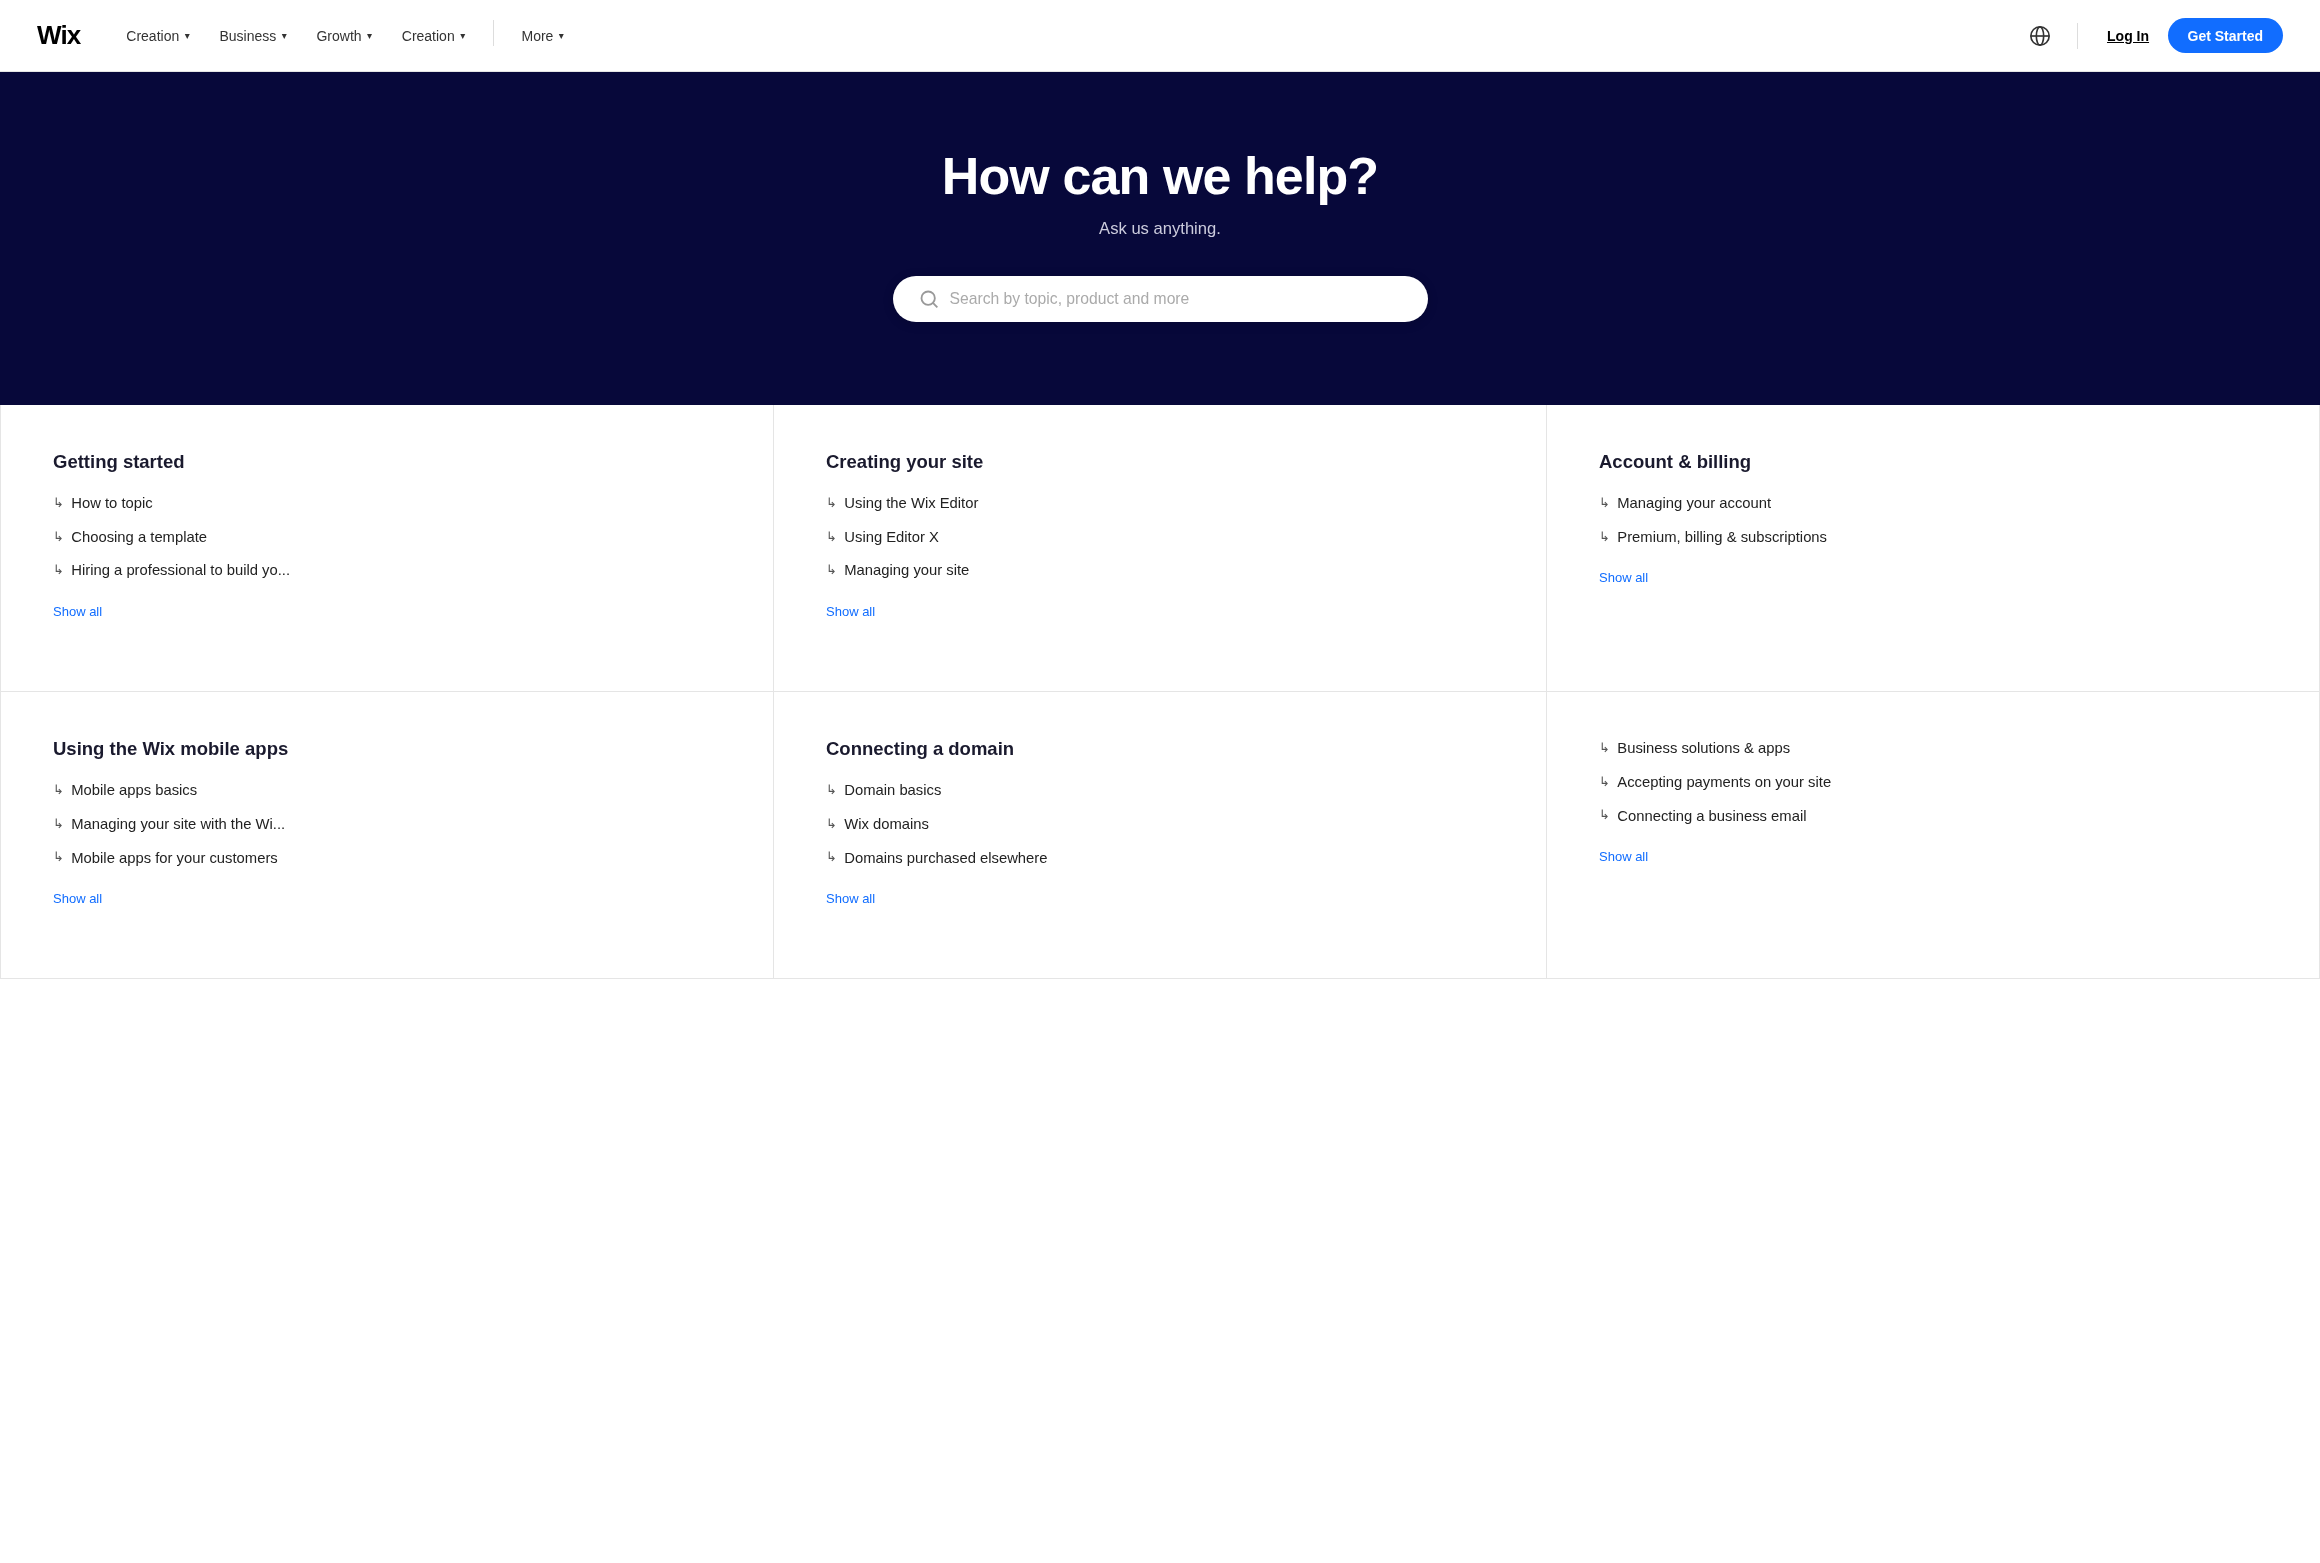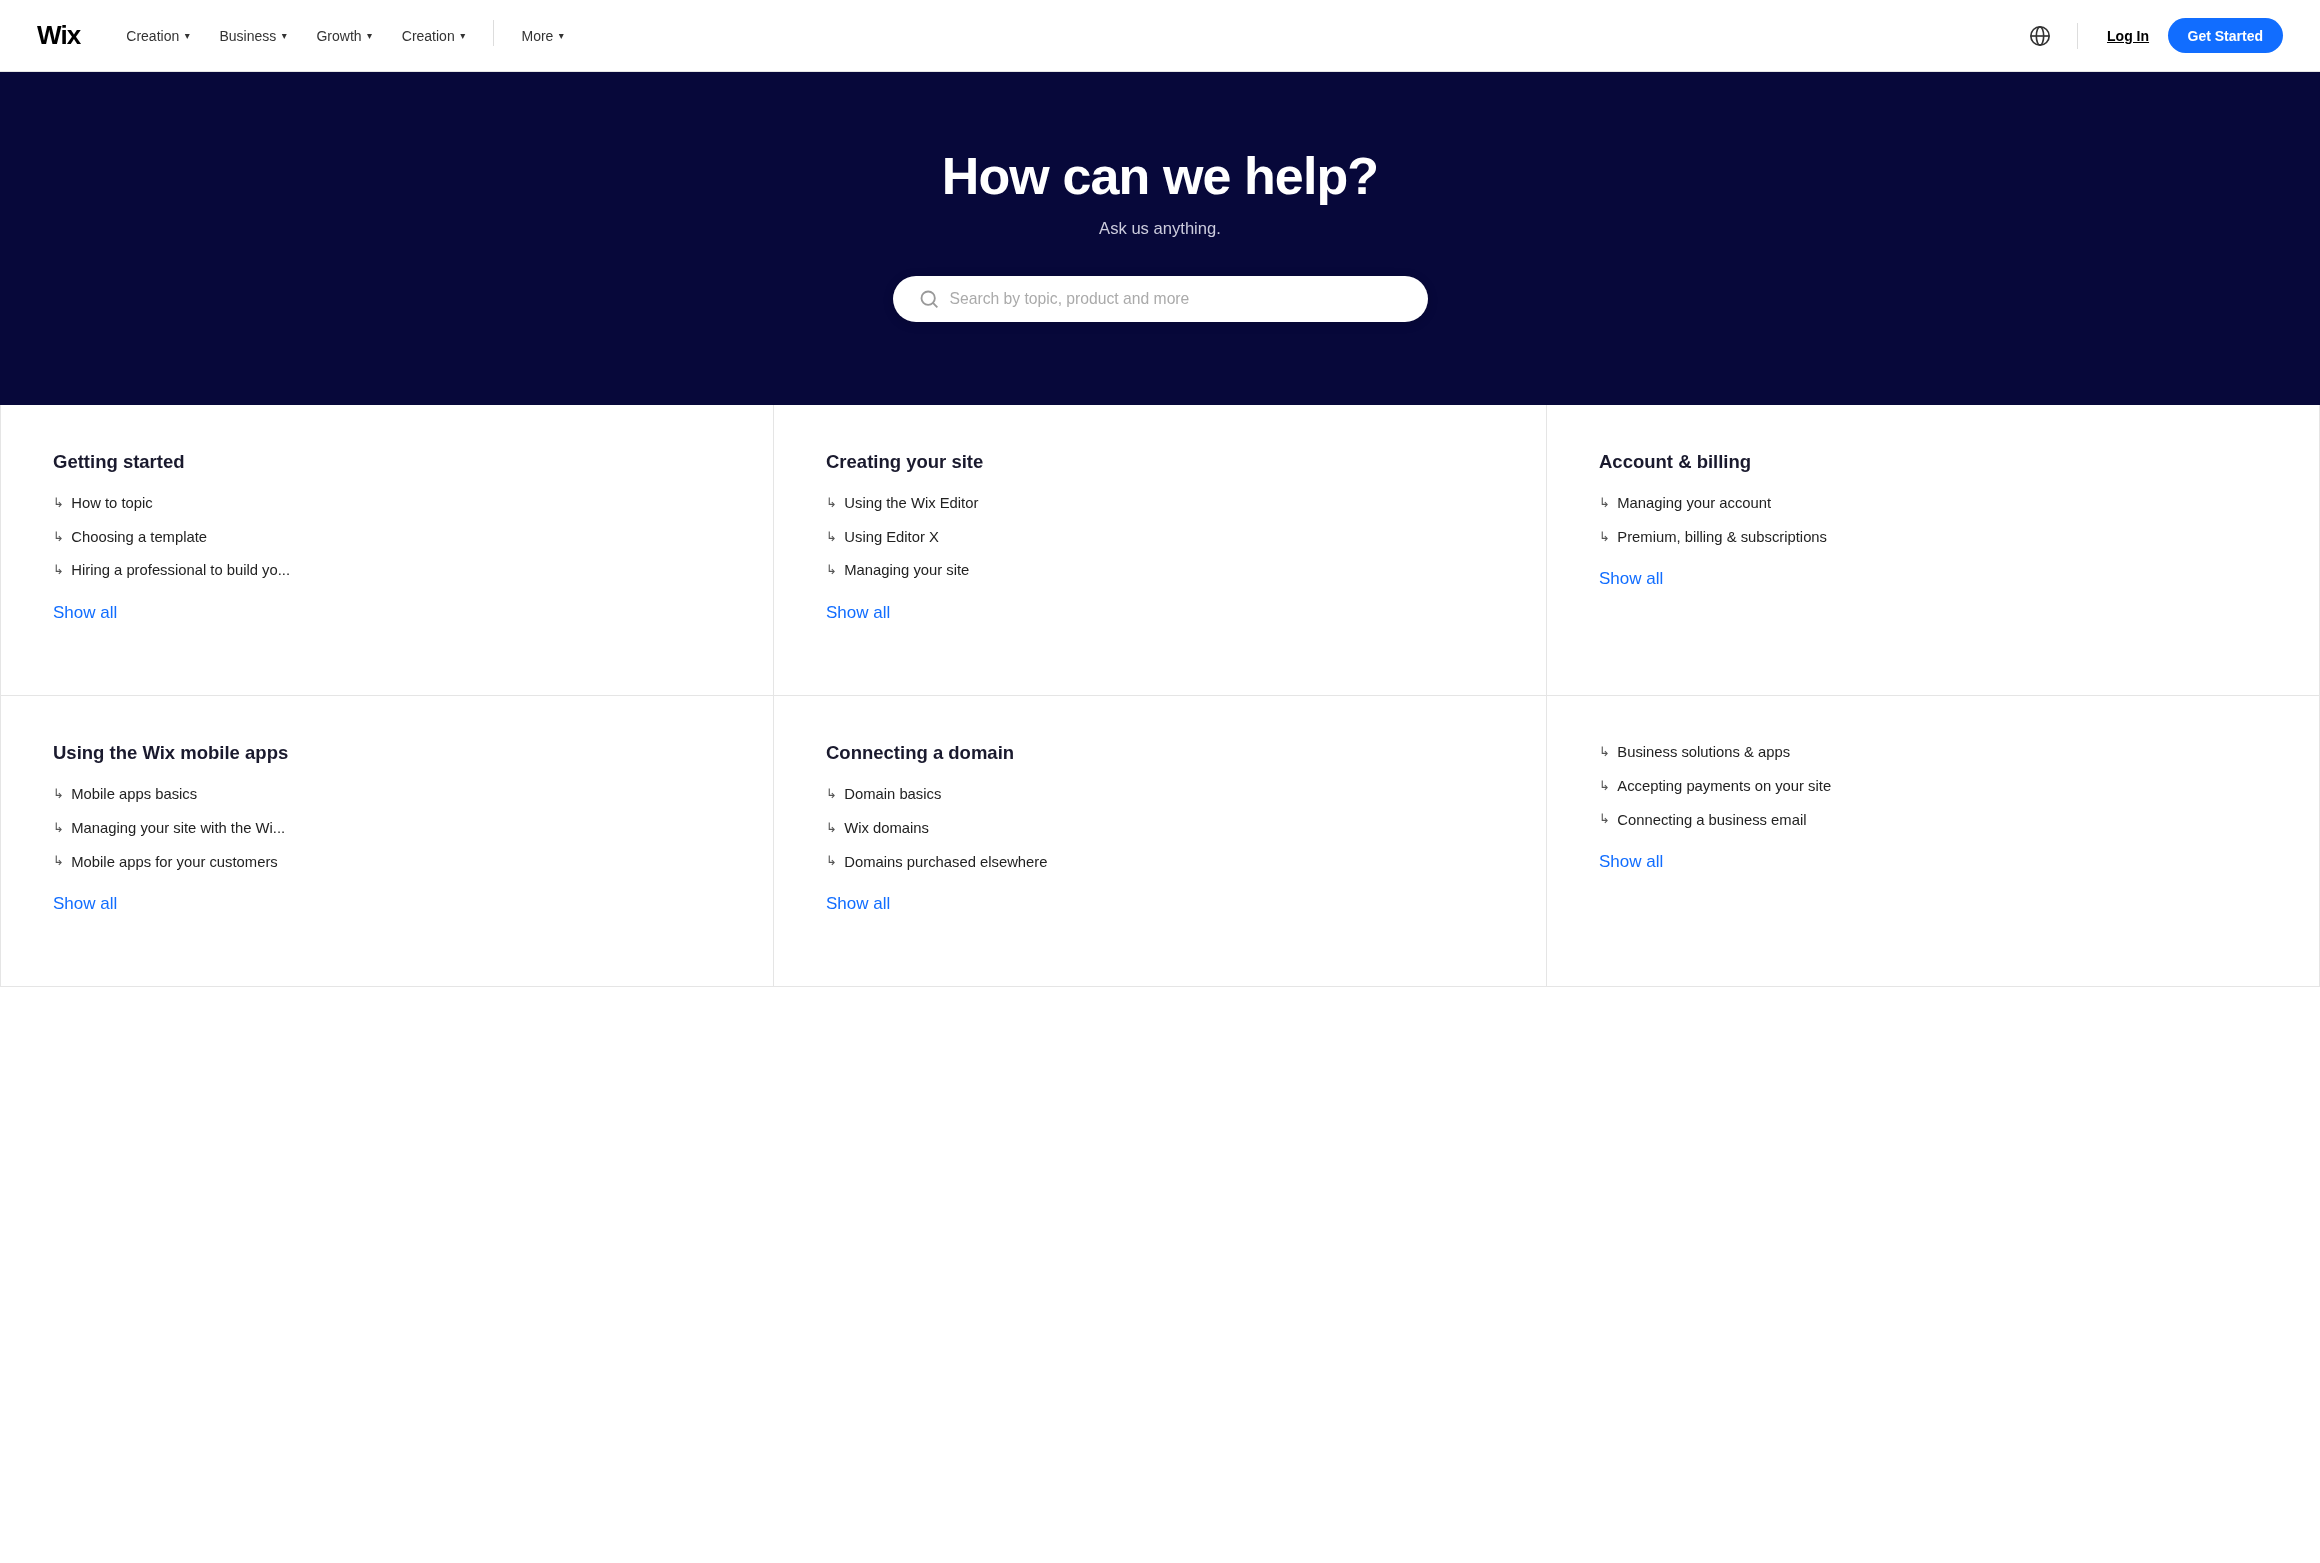--- a/index.html
+++ b/index.html
@@ -164,21 +164,21 @@
       flex-shrink: 0;
       font-size: 13px;
       color: #555;
       margin-top: 0.9px;
     }
     .link-text {
       cursor: pointer;
     }
     .show-all {
       color: #116dff;
-      font-size: 17px;
+      font-size: 13px;
       font-weight: 500;
       cursor: pointer;
       text-decoration: none;
       display: inline-block;
     }
   </style>
 </head>
 <body>
 
 <nav class="navbar">

